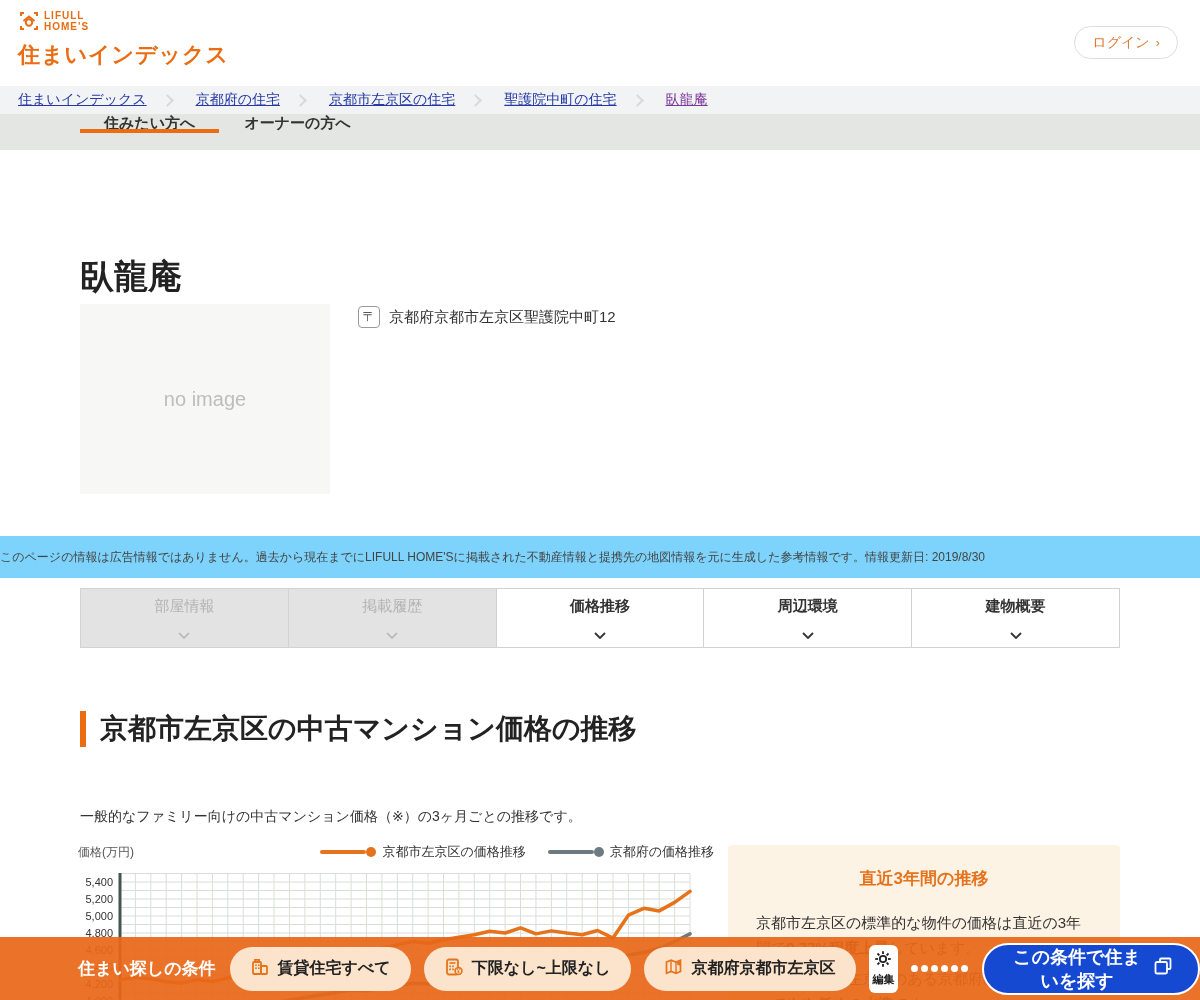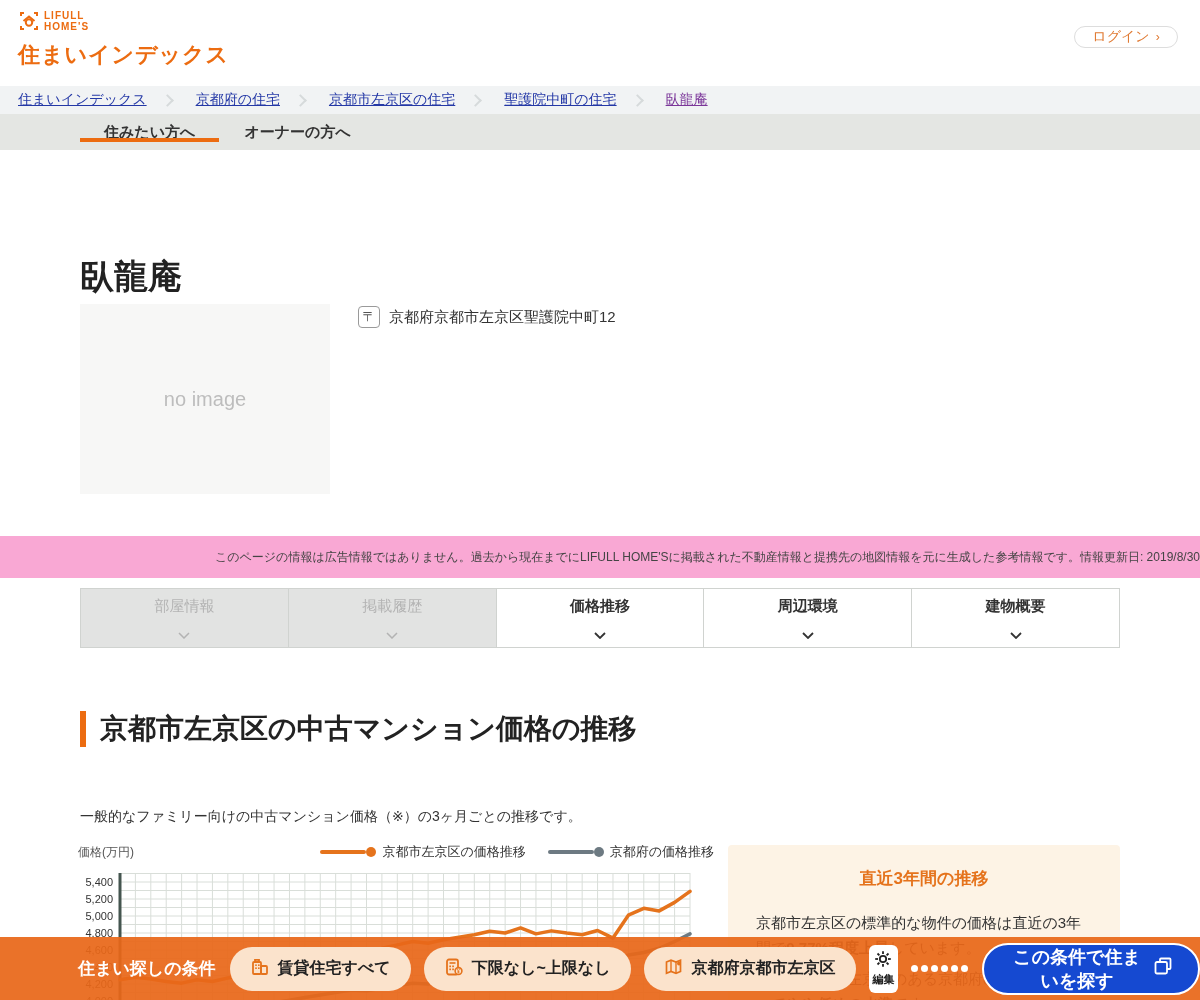--- a/index.html
+++ b/index.html
@@ -6,52 +6,52 @@
   html,body { width:1200px; height:1000px; overflow:hidden; }
   body { font-family:"Liberation Sans","DejaVu Sans",sans-serif; background:#fff; color:#222; }
   .page { position:relative; width:1200px; height:1000px; overflow:hidden; background:#fff; }
 
   
   .site-header { position:absolute; top:0; left:0; width:1200px; height:86px; background:#fff; }
   .logo-block { position:absolute; left:18px; top:10px; }
   .logo-row { display:flex; gap:4px; color:#ec6c11; }
   .logo-txt { font-size:10px; font-weight:bold; letter-spacing:1px; line-height:11px; color:#ec6c11; }
   .site-title { font-size:22px; font-weight:bold; color:#ec6c11; margin-top:4px; letter-spacing:1px; }
-  .login-btn { position:absolute; right:22px; top:26px; width:104px; height:22px; border:1px solid #ddd; border-radius:17px;
+  .login-btn { position:absolute; right:22px; top:26px; width:104px; height:33px; border:1px solid #ddd; border-radius:17px;
     background:#fff; color:#e07a33; font-size:14px; display:flex; align-items:center; justify-content:center; gap:6px; cursor:pointer; }
   .login-chevron { font-size:12px; color:#e07a33; }
 
   
   .breadcrumb { position:absolute; top:86px; left:0; width:1200px; height:28px; background:#f1f3f4;
     display:flex; align-items:center; padding:0 8px; font-size:14px; }
   .breadcrumb a { color:#2438a6; text-decoration:underline; margin:0 10px; white-space:nowrap; }
   .breadcrumb a.current { color:#7b3699; }
   .crumb-sep { width:9px; height:9px; border-top:2px solid #d6dadb; border-right:2px solid #d6dadb;
     transform:rotate(45deg); margin:0 14px 0 6px; flex:0 0 auto; }
 
   
-  .audience-bar { position:absolute; top:114px; left:0; width:1200px; height:36px; background:#e4e6e3; display:flex; align-items:center; }
+  .audience-bar { position:absolute; top:114px; left:0; width:1200px; height:36px; background:#e4e6e3; display:flex; align-items:flex-start; }
   .aud-tab { position:relative; min-width:128px; padding:0 24px; display:flex; align-items:center; justify-content:center;
     font-size:15px; font-weight:bold; color:#333; cursor:pointer; }
   .aud-tab.active::after { content:""; position:absolute; left:0; right:0; bottom:0; height:4px; background:#ec6c11; }
   .aud-divider { width:1px; background:#b9bcba; margin:7px 0; }
 
   
   .property-name { position:absolute; left:80px; top:254px; font-size:34px; font-weight:bold; color:#222; }
   .no-image-box { position:absolute; left:80px; top:304px; width:250px; height:190px; background:#f7f7f6;
     display:flex; align-items:center; justify-content:center; }
   .no-image-label { font-size:20px; color:#bdbdbd; }
   .info-rows { position:absolute; left:358px; top:306px; }
   .info-row { display:flex; align-items:center; gap:9px; margin-bottom:12px; font-size:15px; color:#333; }
   .info-ic { width:22px; height:22px; border:1px solid #9a9a9a; border-radius:4px; display:flex; align-items:center;
     justify-content:center; font-size:13px; color:#555; flex:0 0 auto; }
 
   
-  .notice-band { position:absolute; top:536px; left:0; width:1200px; height:42px; background:#f9a8d4;
-    display:flex; align-items:center; justify-content:flex-end; }
+  .notice-band { position:absolute; top:536px; left:0; width:1200px; height:42px; background:#7dd3fc;
+    display:flex; align-items:center; justify-content:flex-start; }
   .notice-band p { font-size:12px; color:#444; }
 
   
   .section-tabs { position:absolute; left:80px; top:588px; width:1040px; height:60px; display:flex; }
   .sec-tab { flex:1; border:1px solid #d0d3d0; border-left:none; display:flex; flex-direction:column;
     align-items:center; justify-content:center; gap:16px; background:#fff; cursor:pointer; }
   .sec-tab:first-child { border-left:1px solid #d0d3d0; }
   .sec-tab .lbl { font-size:15px; font-weight:bold; color:#333; }
   .sec-tab.disabled { background:#e2e3e2; cursor:default; }
   .sec-tab.disabled .lbl { color:#b3b3b3; font-weight:normal; }

